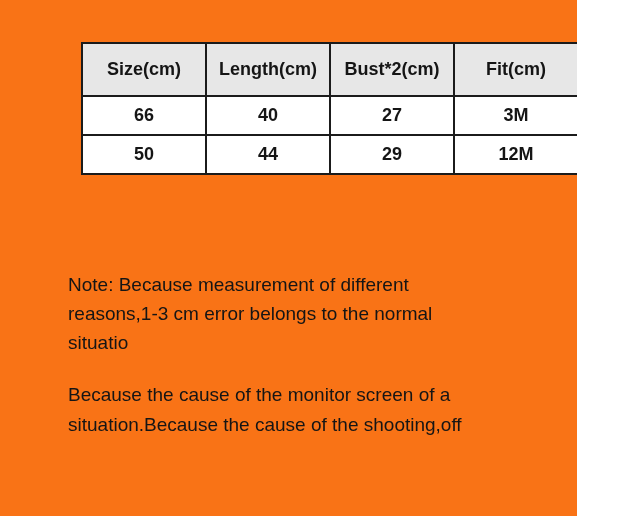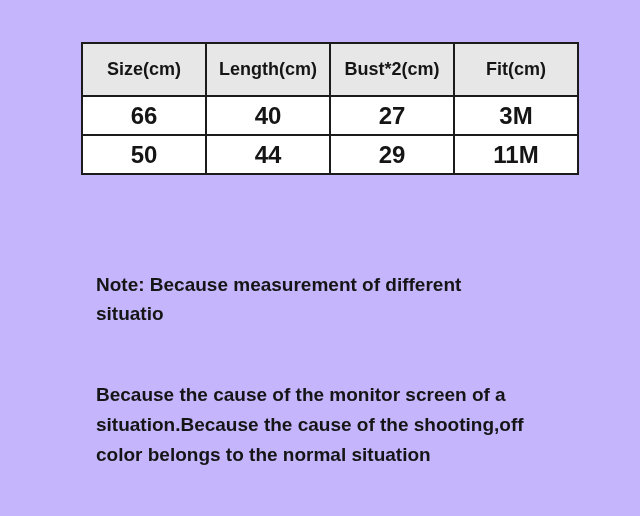--- a/index.html
+++ b/index.html
@@ -3,23 +3,23 @@
 <meta charset="utf-8">
 <style>
   html, body {
     margin: 0;
     padding: 0;
     background: #ffffff;
     font-family: "Liberation Sans", "DejaVu Sans", sans-serif;
   }
   .canvas {
     position: relative;
-    width: 640px;
+    width: 577px;
     height: 516px;
-    background: #c4b5fd;
+    background: #f97316;
     overflow: hidden;
   }
   table.size-chart {
     position: absolute;
     left: 81px;
     top: 42px;
     width: 498px;
     border-collapse: collapse;
     table-layout: fixed;
   }
@@ -34,27 +34,27 @@
     width: 25%;
   }
   table.size-chart th {
     background: #e7e7e7;
     height: 51px;
     font-size: 18px;
   }
   table.size-chart td {
     background: #ffffff;
     height: 37px;
-    font-size: 24px;
+    font-size: 18px;
   }
   .note-block {
     position: absolute;
-    left: 96px;
+    left: 68px;
     color: #151515;
-    font-weight: 700;
+    font-weight: 400;
     font-size: 19px;
     line-height: 29px;
     white-space: nowrap;
   }
   .note-1 { top: 270px; }
   .note-2 { top: 380px; line-height: 30px; }
 </style>
 </head>
 <body>
 
@@ -73,29 +73,29 @@
       <tr>
         <td>66</td>
         <td>40</td>
         <td>27</td>
         <td>3M</td>
       </tr>
       <tr>
         <td>50</td>
         <td>44</td>
         <td>29</td>
-        <td>11M</td>
+        <td>12M</td>
       </tr>
     </tbody>
   </table>
 
   <div class="note-block note-1">
     <div>Note: Because measurement of different</div>
+    <div>reasons,1-3 cm error belongs to the normal</div>
     <div>situatio</div>
   </div>
 
   <div class="note-block note-2">
     <div>Because the cause of the monitor screen of a</div>
     <div>situation.Because the cause of the shooting,off</div>
-    <div>color belongs to the normal situation</div>
   </div>
 
 </div>
 
 </body></html>

